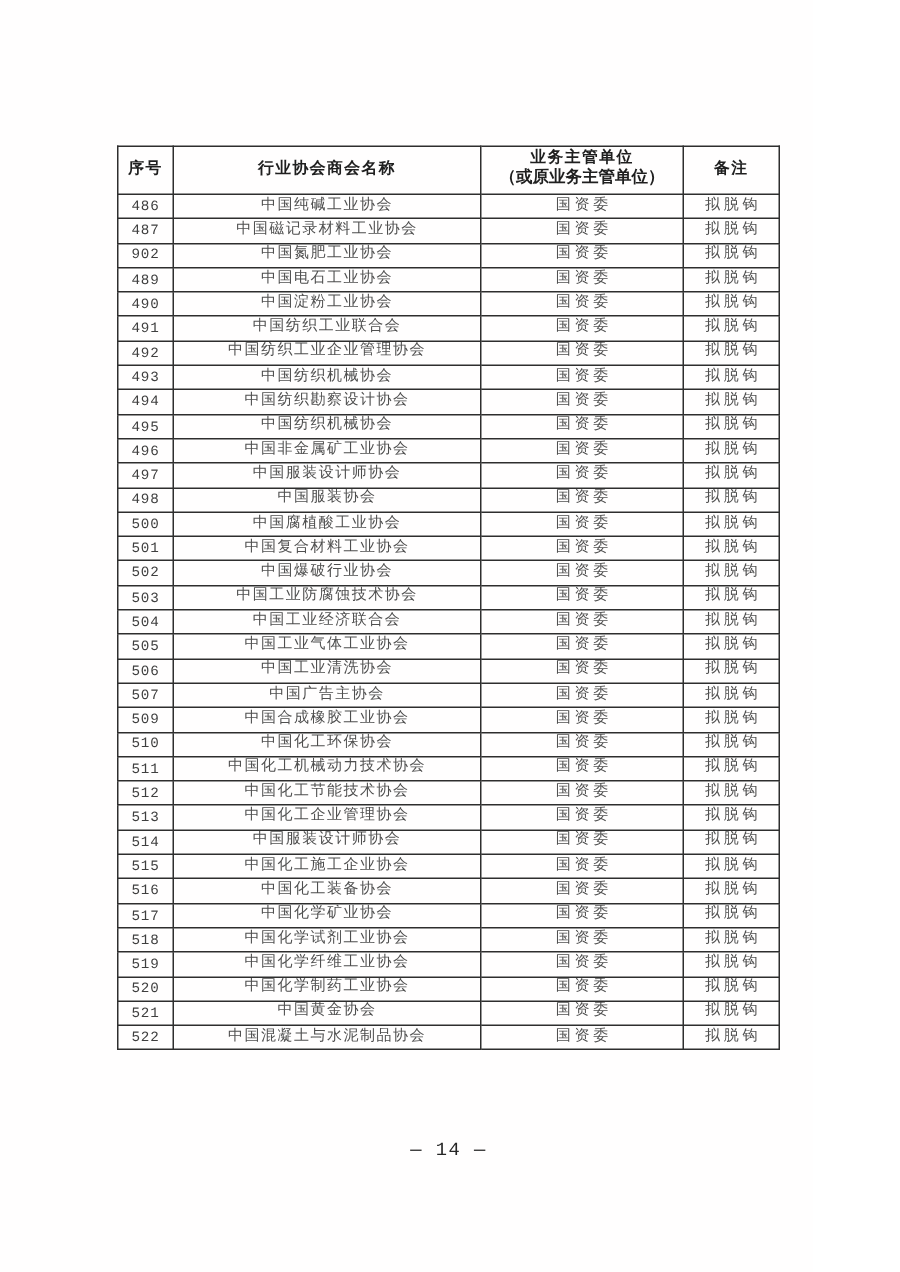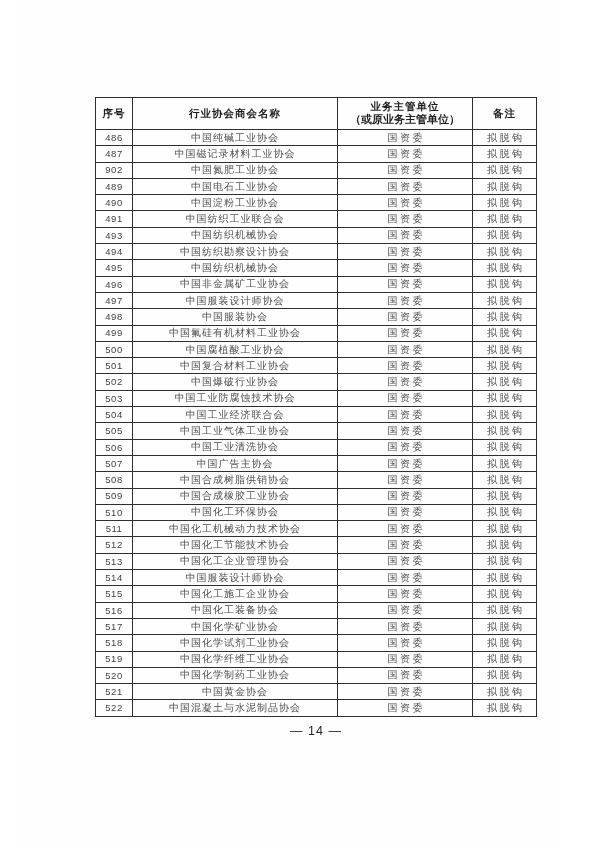--- a/index.html
+++ b/index.html
@@ -6,22 +6,21 @@
     margin: 0;
     padding: 0;
     background: #ffffff;
   }
   .page {
     position: relative;
     width: 542px;
     height: 848px;
     background: #fffefe;
     overflow: hidden;
-    font-family: Liberation Sans, sans-serif;
-    margin-left: 17px;
+    font-family: Liberation Mono, monospace;
   }
   table.assoc-table {
     position: absolute;
     left: 78px;
     top: 97px;
     width: 441px;
     border-collapse: collapse;
     table-layout: fixed;
   }
   .assoc-table col.c-no     { width: 37px; }
@@ -59,21 +58,21 @@
     font-size: 9.5px;
     color: #3f3f3f;
     letter-spacing: 0.5px;
   }
   .assoc-table tbody td.col-name   { letter-spacing: 1px; }
   .assoc-table tbody td.col-unit   { letter-spacing: 2.5px; text-indent: 2.5px; }
   .assoc-table tbody td.col-remark { letter-spacing: 2.5px; text-indent: 2.5px; }
 
   .footer {
     position: absolute;
-    top: 724px;
+    top: 760px;
     left: 0;
     width: 598px;
     text-align: center;
     font-size: 12.5px;
     color: #262626;
     letter-spacing: 1px;
   }
 </style>
 </head>
 <body>
@@ -129,20 +128,26 @@
           <td class="col-unit">国资委</td>
           <td class="col-remark">拟脱钩</td>
         </tr>
         <tr>
           <td class="col-no">491</td>
           <td class="col-name">中国纺织工业联合会</td>
           <td class="col-unit">国资委</td>
           <td class="col-remark">拟脱钩</td>
         </tr>
         <tr>
+          <td class="col-no">492</td>
+          <td class="col-name">中国纺织工业企业管理协会</td>
+          <td class="col-unit">国资委</td>
+          <td class="col-remark">拟脱钩</td>
+        </tr>
+        <tr>
           <td class="col-no">493</td>
           <td class="col-name">中国纺织机械协会</td>
           <td class="col-unit">国资委</td>
           <td class="col-remark">拟脱钩</td>
         </tr>
         <tr>
           <td class="col-no">494</td>
           <td class="col-name">中国纺织勘察设计协会</td>
           <td class="col-unit">国资委</td>
           <td class="col-remark">拟脱钩</td>
@@ -165,26 +170,20 @@
           <td class="col-unit">国资委</td>
           <td class="col-remark">拟脱钩</td>
         </tr>
         <tr>
           <td class="col-no">498</td>
           <td class="col-name">中国服装协会</td>
           <td class="col-unit">国资委</td>
           <td class="col-remark">拟脱钩</td>
         </tr>
         <tr>
-          <td class="col-no">499</td>
-          <td class="col-name">中国氟硅有机材料工业协会</td>
-          <td class="col-unit">国资委</td>
-          <td class="col-remark">拟脱钩</td>
-        </tr>
-        <tr>
           <td class="col-no">500</td>
           <td class="col-name">中国腐植酸工业协会</td>
           <td class="col-unit">国资委</td>
           <td class="col-remark">拟脱钩</td>
         </tr>
         <tr>
           <td class="col-no">501</td>
           <td class="col-name">中国复合材料工业协会</td>
           <td class="col-unit">国资委</td>
           <td class="col-remark">拟脱钩</td>
@@ -219,26 +218,20 @@
           <td class="col-unit">国资委</td>
           <td class="col-remark">拟脱钩</td>
         </tr>
         <tr>
           <td class="col-no">507</td>
           <td class="col-name">中国广告主协会</td>
           <td class="col-unit">国资委</td>
           <td class="col-remark">拟脱钩</td>
         </tr>
         <tr>
-          <td class="col-no">508</td>
-          <td class="col-name">中国合成树脂供销协会</td>
-          <td class="col-unit">国资委</td>
-          <td class="col-remark">拟脱钩</td>
-        </tr>
-        <tr>
           <td class="col-no">509</td>
           <td class="col-name">中国合成橡胶工业协会</td>
           <td class="col-unit">国资委</td>
           <td class="col-remark">拟脱钩</td>
         </tr>
         <tr>
           <td class="col-no">510</td>
           <td class="col-name">中国化工环保协会</td>
           <td class="col-unit">国资委</td>
           <td class="col-remark">拟脱钩</td>

